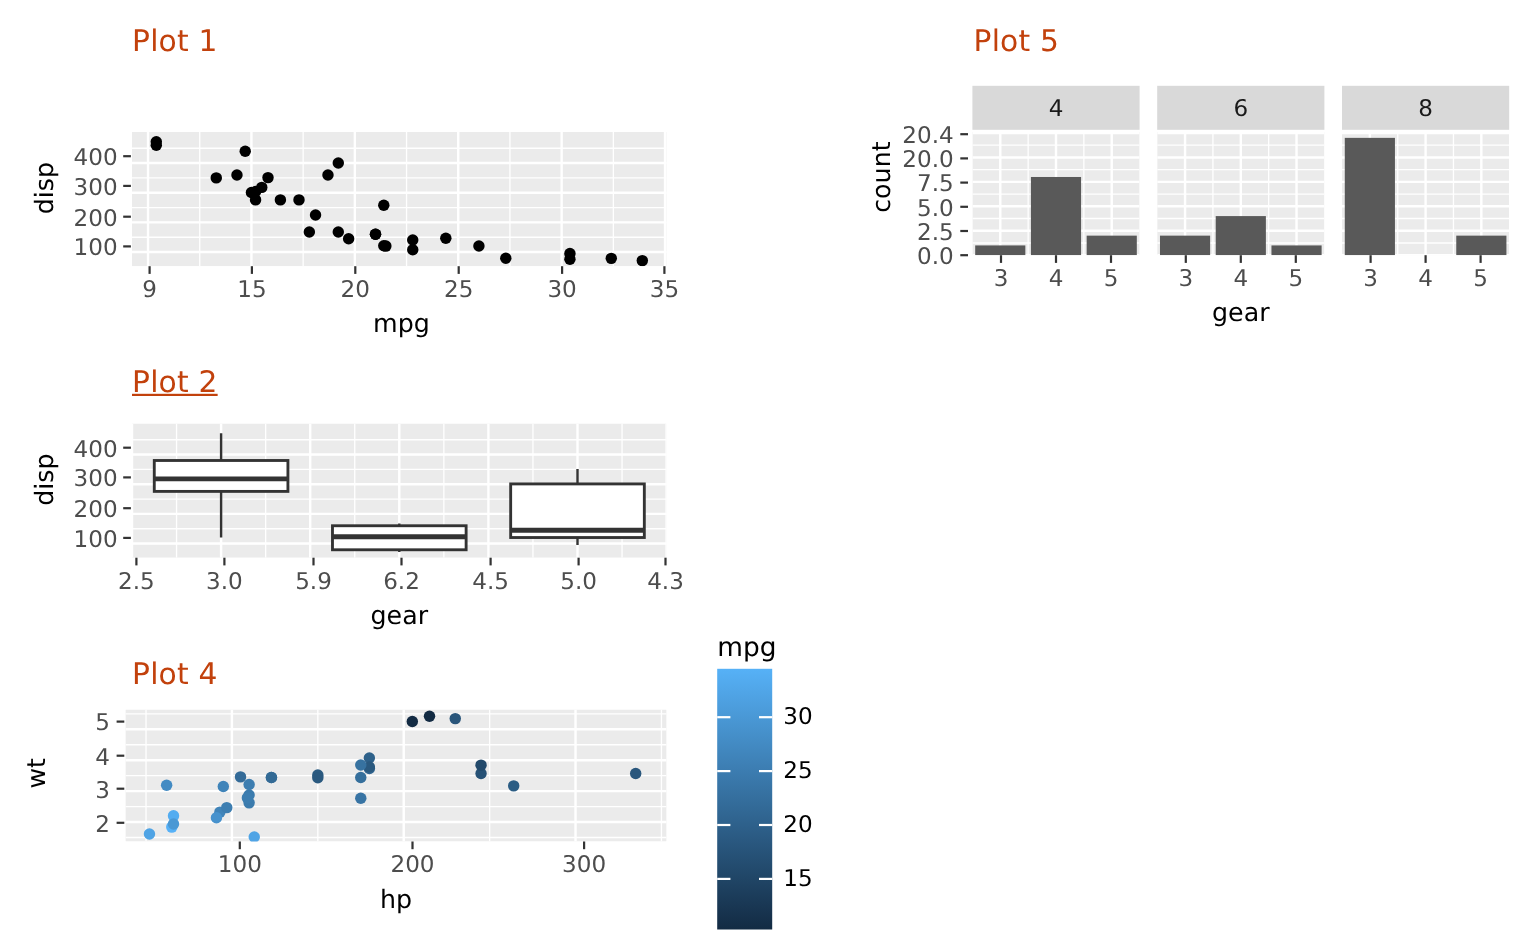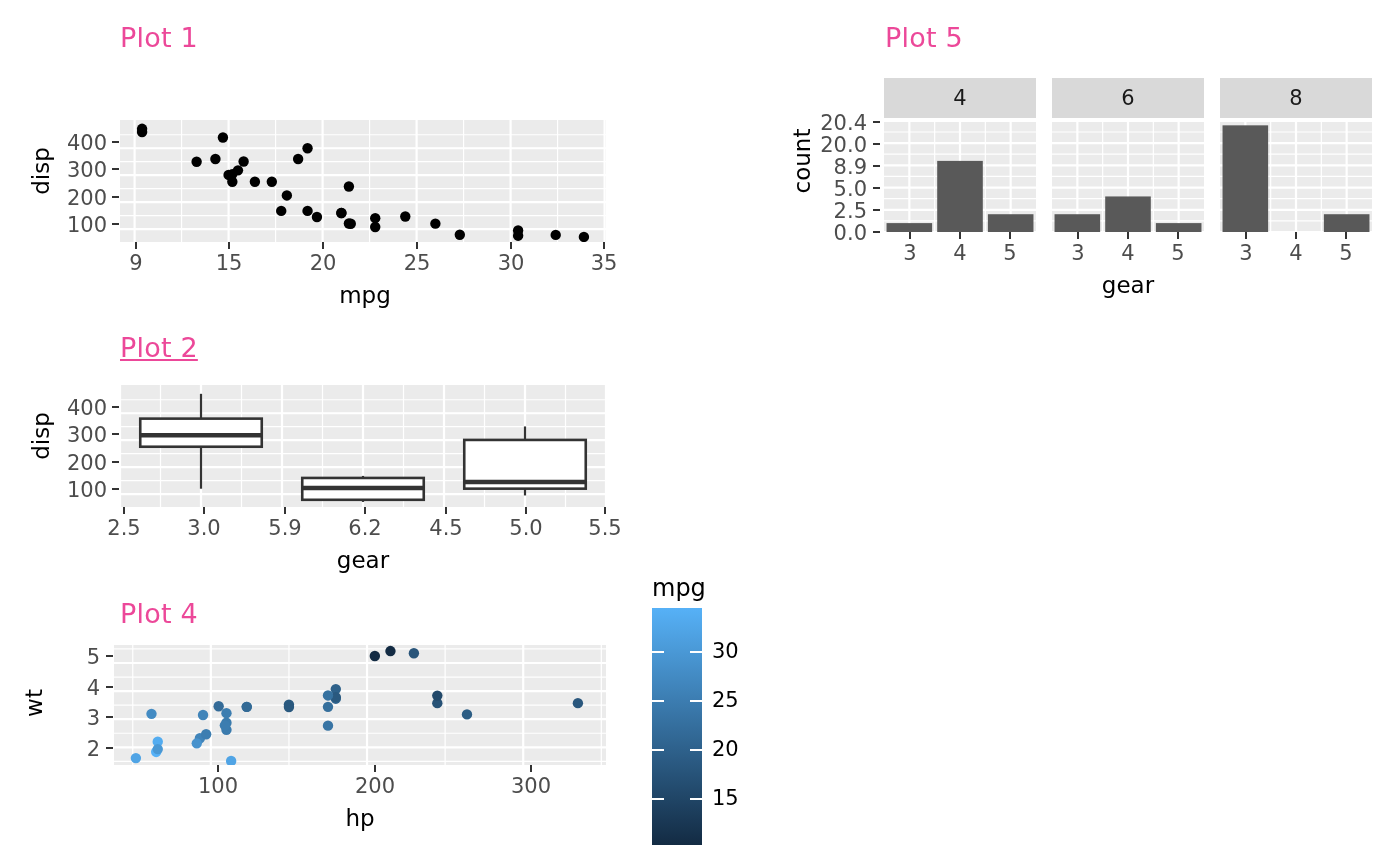--- a/index.html
+++ b/index.html
@@ -11,21 +11,21 @@
     width: 1400px;
     height: 865px;
     position: relative;
     font-family: "DejaVu Sans", sans-serif;
     overflow: hidden;
   }
   .panel-frame { position: absolute; }
   .gg-title {
     position: absolute;
     font-size: 27px;
-    color: #ec4899;
+    color: #c2410c;
     white-space: nowrap;
     letter-spacing: 0.2px;
   }
   .axis-title {
     position: absolute;
     font-size: 23px;
     color: #000000;
     white-space: nowrap;
   }
   .axis-title.vert {
@@ -234,21 +234,21 @@
   <div class="tick-mark" style="left:445px; top:507px; width:2px; height:7px;"></div>
   <div class="tick-mark" style="left:525px; top:507px; width:2px; height:7px;"></div>
   <div class="tick-mark" style="left:604px; top:507px; width:2px; height:7px;"></div>
 
   <div class="tick-label xl" style="left:94px; top:516px; width:60px;">2.5</div>
   <div class="tick-label xl" style="left:174px; top:516px; width:60px;">3.0</div>
   <div class="tick-label xl" style="left:255px; top:516px; width:60px;">5.9</div>
   <div class="tick-label xl" style="left:335px; top:516px; width:60px;">6.2</div>
   <div class="tick-label xl" style="left:416px; top:516px; width:60px;">4.5</div>
   <div class="tick-label xl" style="left:496px; top:516px; width:60px;">5.0</div>
-  <div class="tick-label xl" style="left:575px; top:516px; width:60px;">5.5</div>
+  <div class="tick-label xl" style="left:575px; top:516px; width:60px;">4.3</div>
 
   <div class="axis-title" style="left:298px; top:547px; width:130px; text-align:center;">gear</div>
 </div>
 
 <div>
   <div class="gg-title" style="left:120px; top:598px;">Plot 4</div>
 
   <div class="axis-title vert" style="left:-6px; top:690px; width:80px; text-align:center;">wt</div>
 
   <div class="tick-label yl" style="left:62px; top:645px; width:38px;">5</div>
@@ -342,21 +342,21 @@
   <div class="legend-label" style="left:712px; top:786px;">15</div>
 </div>
 
 <div>
   <div class="gg-title" style="left:885px; top:22px;">Plot 5</div>
 
   <div class="axis-title vert" style="left:742px; top:148px; width:120px; text-align:center;">count</div>
 
   <div class="tick-label yl" style="left:795px; top:111px; width:72px;">20.4</div>
   <div class="tick-label yl" style="left:795px; top:133px; width:72px;">20.0</div>
-  <div class="tick-label yl" style="left:795px; top:155px; width:72px;">8.9</div>
+  <div class="tick-label yl" style="left:795px; top:155px; width:72px;">7.5</div>
   <div class="tick-label yl" style="left:795px; top:177px; width:72px;">5.0</div>
   <div class="tick-label yl" style="left:795px; top:199px; width:72px;">2.5</div>
   <div class="tick-label yl" style="left:795px; top:221px; width:72px;">0.0</div>
 
   <div class="tick-mark" style="left:873px; top:121px; width:7px; height:2px;"></div>
   <div class="tick-mark" style="left:873px; top:143px; width:7px; height:2px;"></div>
   <div class="tick-mark" style="left:873px; top:165px; width:7px; height:2px;"></div>
   <div class="tick-mark" style="left:873px; top:187px; width:7px; height:2px;"></div>
   <div class="tick-mark" style="left:873px; top:209px; width:7px; height:2px;"></div>
   <div class="tick-mark" style="left:873px; top:231px; width:7px; height:2px;"></div>

